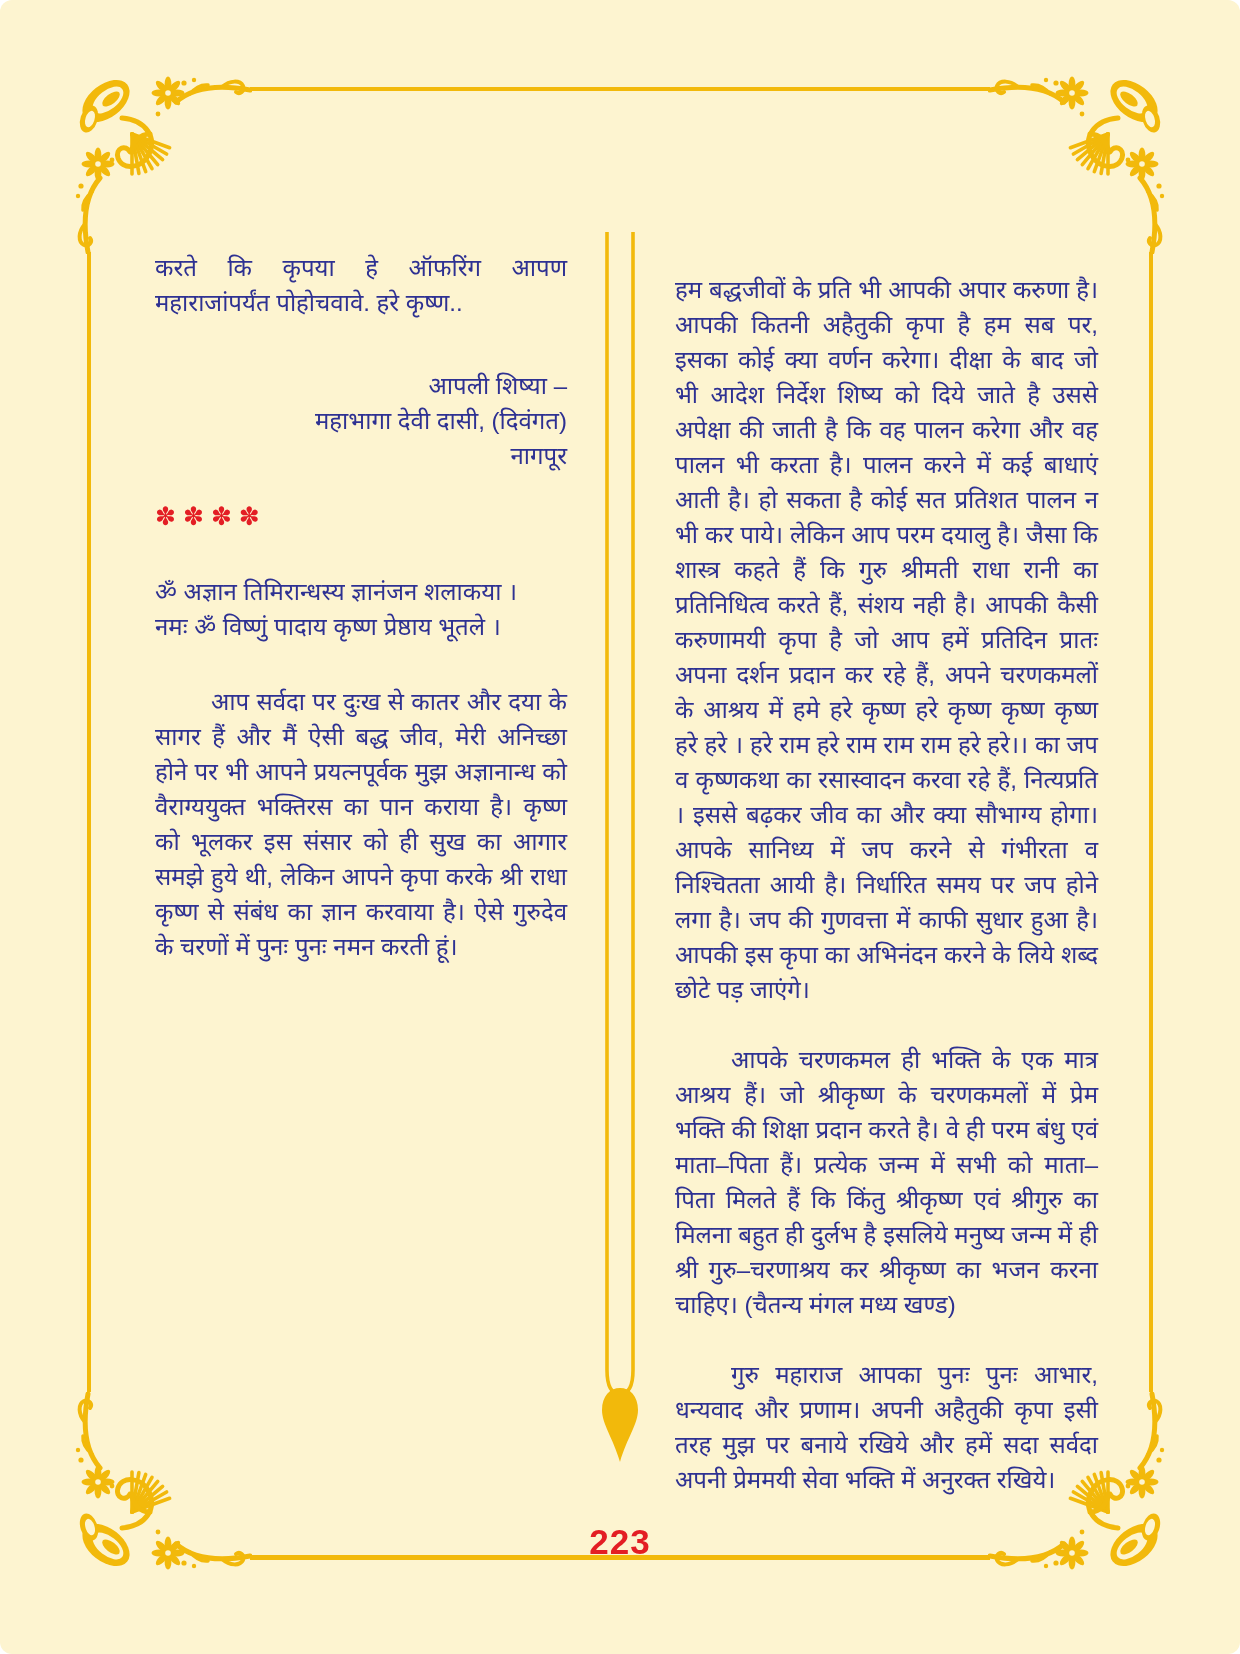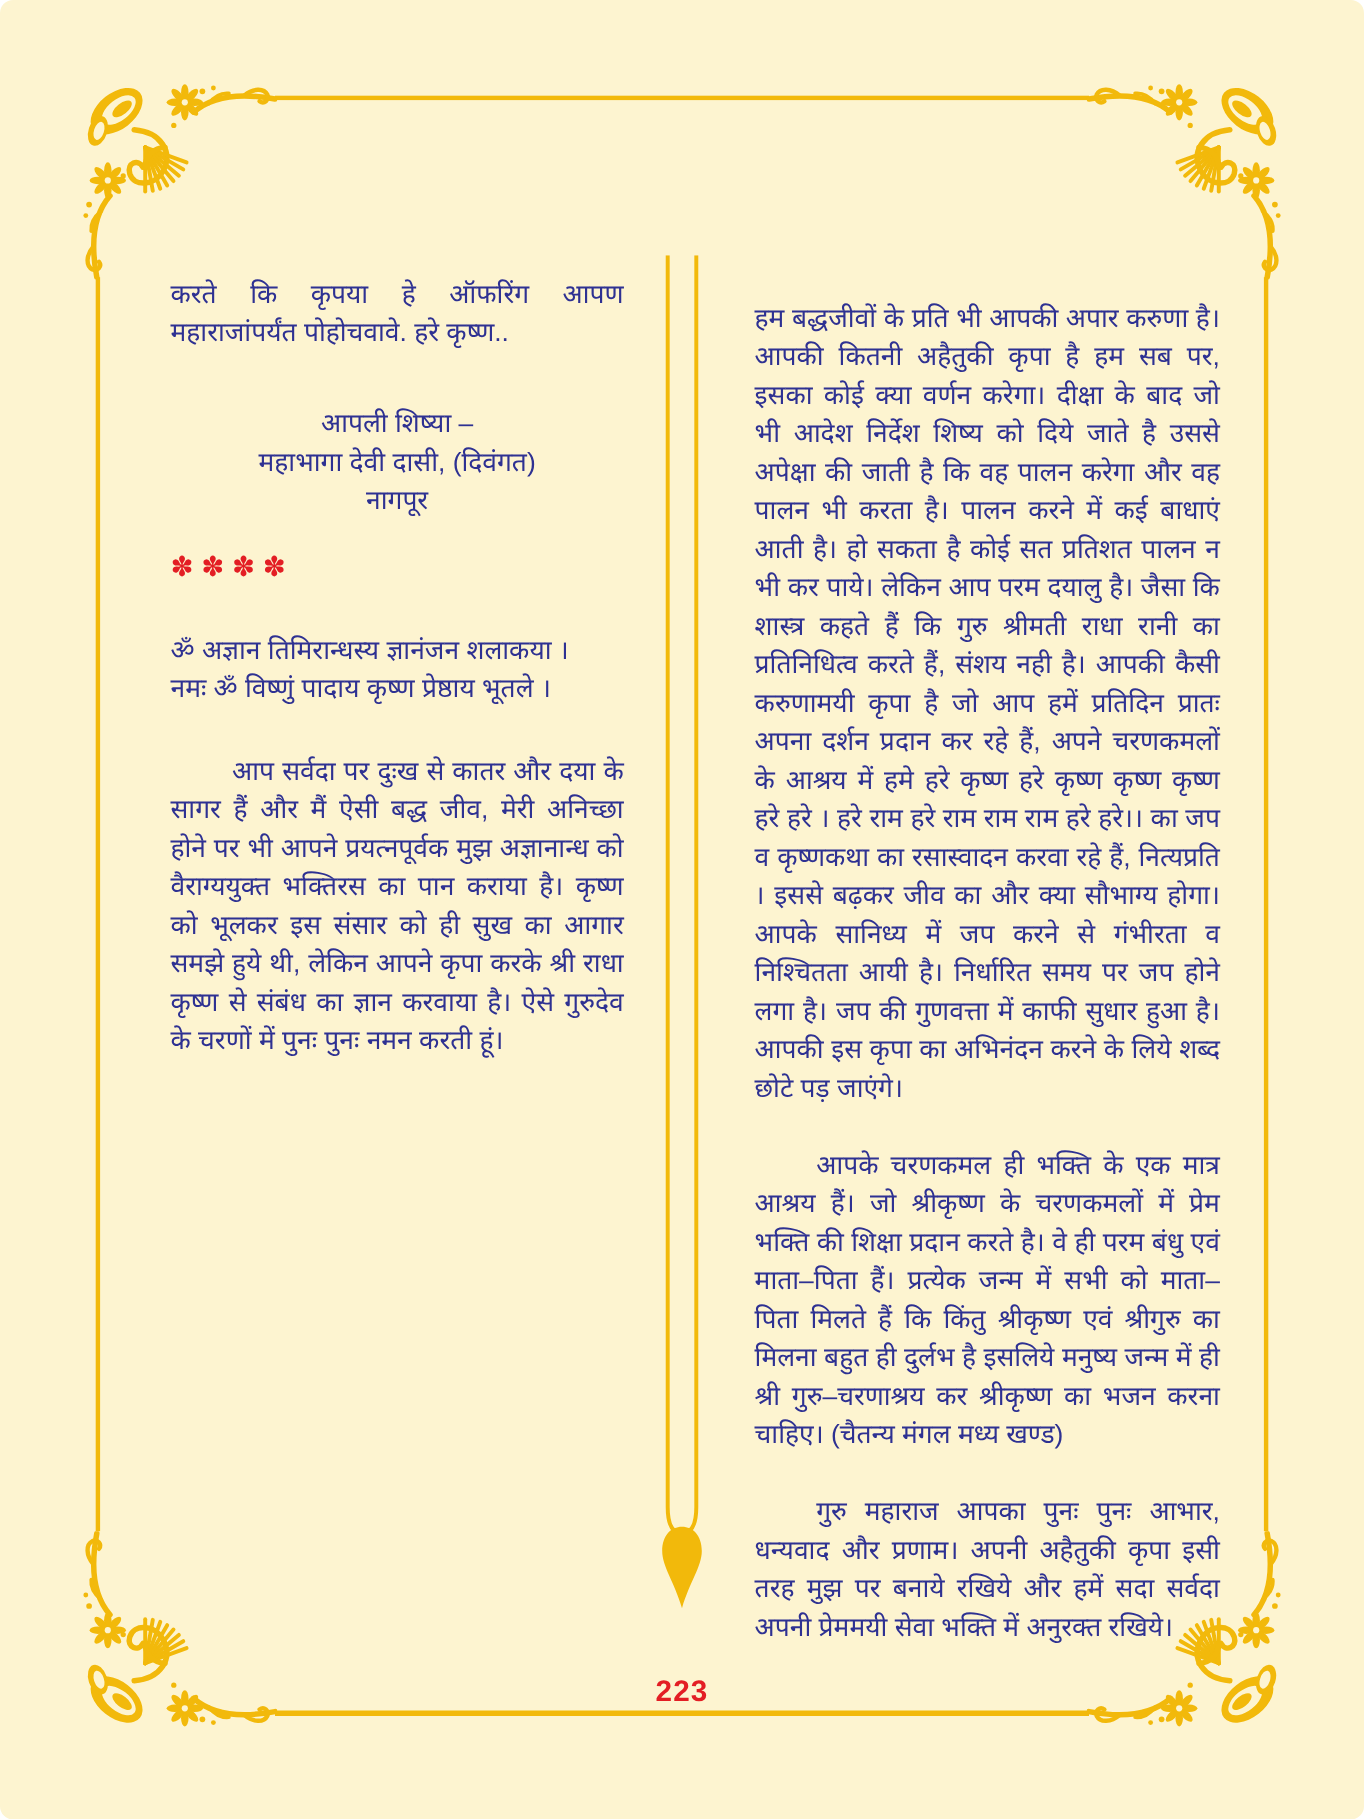--- a/index.html
+++ b/index.html
@@ -25,37 +25,37 @@
   .bline.right{left:1149px;top:252px;width:4px;height:1140px;}
   .corner{position:absolute;width:180px;height:180px;color:var(--gold);}
   .corner.tl{left:72px;top:74px;}
   .corner.tr{left:988px;top:74px;transform:scaleX(-1);}
   .corner.bl{left:72px;top:1392px;transform:scaleY(-1);}
   .corner.br{left:988px;top:1392px;transform:scale(-1,-1);}
   
   .content{position:absolute;left:155px;top:250px;width:935px;}
   .col{position:absolute;top:0;color:var(--ink);font-size:24px;line-height:35px;text-align:justify;}
   .col.left{left:0;width:412px;}
-  .col.right{left:531px;width:423px;padding-top:22px;}
+  .col.right{left:520px;width:423px;padding-top:22px;}
   .col p{margin:0;}
   .para-gap{margin-bottom:35px !important;}
   .indent{text-indent:56px;}
-  .sig-block{margin:48px 0 26px 0;text-align:center;}
+  .sig-block{margin:48px 0 26px 0;text-align:right;}
   .sig-line{display:block;}
   .stars{color:var(--red);font-weight:bold;font-size:25px;letter-spacing:7px;margin:0 0 40px 0;text-align:left;}
   .shloka{margin:0 0 40px 0;}
   .shloka div{white-space:nowrap;}
   .intro{margin:0 0 0 0;}
   
   .divider{position:absolute;left:598px;top:232px;width:44px;height:1232px;color:var(--gold);}
   
   .pageno{
     position:absolute;left:0;top:1522px;width:1240px;
     text-align:center;color:var(--red);
-    font-size:27px;font-weight:bold;letter-spacing:1px;
+    font-size:35px;font-weight:bold;letter-spacing:1px;
   }
   .defs{position:absolute;width:0;height:0;overflow:hidden;}
 </style>
 </head>
 <body>
 
 <svg class="defs" xmlns="http://www.w3.org/2000/svg" aria-hidden="true">
   <defs>
     <g id="rosette8">
       <g fill="currentColor">

